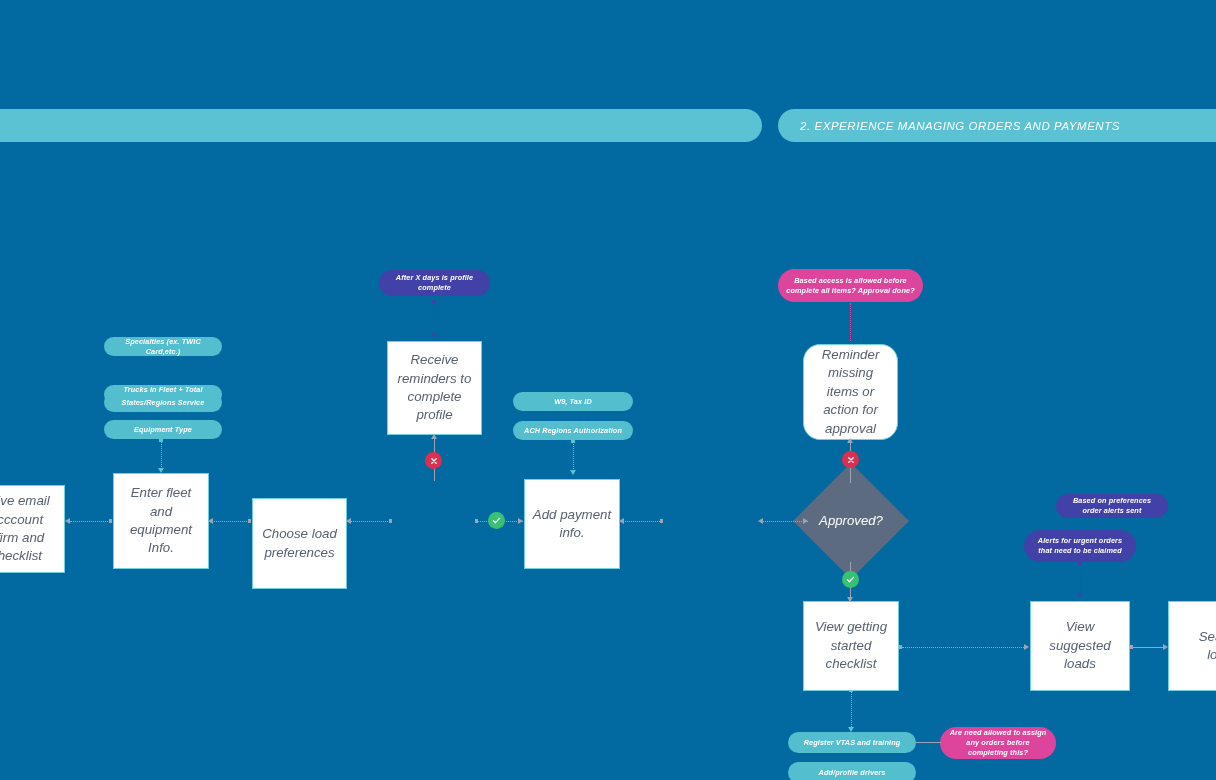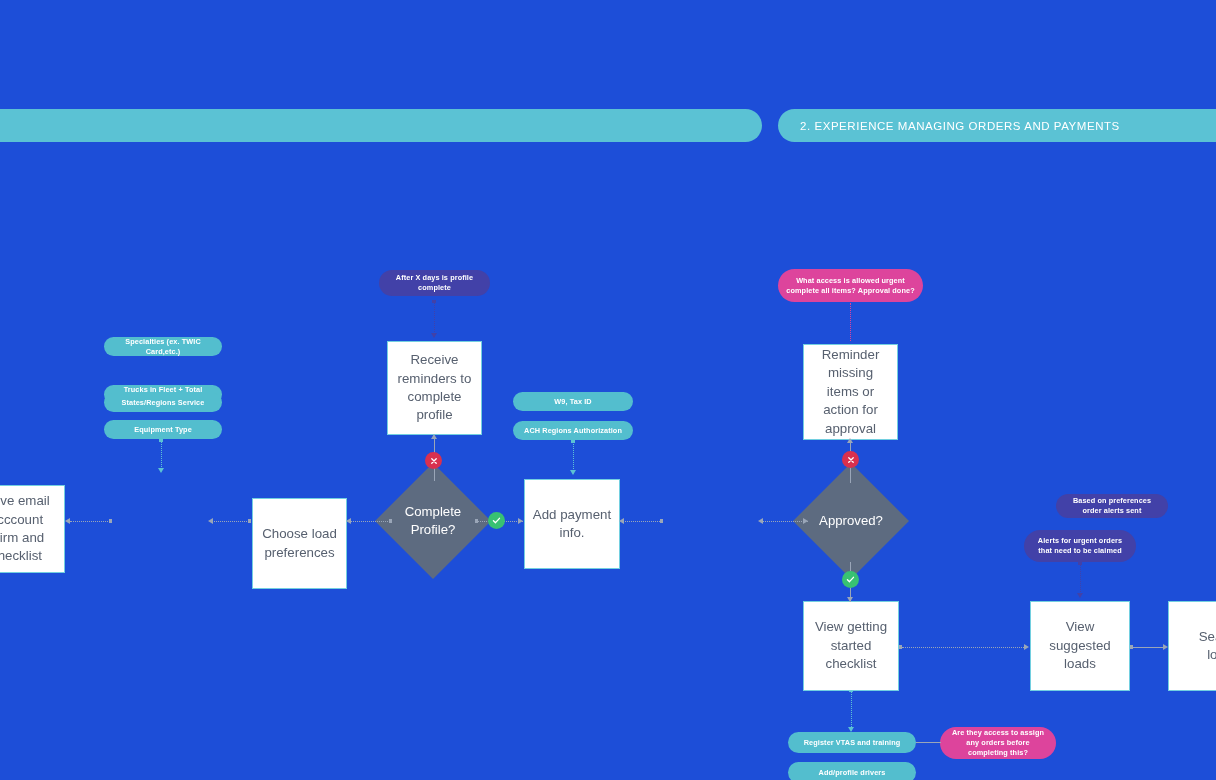--- a/index.html
+++ b/index.html
@@ -7,21 +7,22 @@
     margin: 0; padding: 0;
     width: 1216px; height: 780px;
     background: #ffffff;
     font-family: "Liberation Sans", "DejaVu Sans", sans-serif;
     overflow: hidden;
   }
   #canvas {
     position: relative;
     width: 1216px;
     height: 780px;
-    background: #1d4ed8;
+    background: #0369a1;
+    font-style: italic;
   }
 
   
   .banner {
     position: absolute;
     background: #5bc2d4;
     border-radius: 22px;
     height: 33px;
     display: flex;
     align-items: center;
@@ -197,92 +198,91 @@
     <span>W9, Tax ID</span>
   </div>
   <div class="pill teal" style="left:513px; top:421px; width:120px; height:19px;">
     <span>ACH Regions Authorization</span>
   </div>
   <div class="conn v-dot-teal" style="left:573px; top:442px; height:29px;"></div>
   <div class="nub teal" style="left:571.3px; top:440px;"></div>
   <div class="arrow down-teal" style="left:569.8px; top:470px;"></div>
 
   <div class="pill pink" style="left:778px; top:269px; width:145px; height:33px;">
-    <span>What access is allowed urgent complete all items? Approval done?</span>
+    <span>Based access is allowed before complete all items? Approval done?</span>
   </div>
   <div class="conn v-dot-pink" style="left:850px; top:303px; height:38px;"></div>
 
   <div class="pill purple" style="left:1056px; top:494px; width:112px; height:24px;">
     <span>Based on preferences order alerts sent</span>
   </div>
   <div class="pill purple" style="left:1024px; top:530px; width:112px; height:32px;">
     <span>Alerts for urgent orders that need to be claimed</span>
   </div>
   <div class="conn v-dot-purple" style="left:1080px; top:564px; height:32px;"></div>
   <div class="nub purple" style="left:1078.3px; top:562px;"></div>
   <div class="arrow down-purple" style="left:1076.8px; top:593px;"></div>
 
   <div class="pill teal" style="left:788px; top:732px; width:128px; height:21px;">
     <span>Register VTAS and training</span>
   </div>
   <div class="pill teal" style="left:788px; top:762px; width:128px; height:21px;">
     <span>Add/profile drivers</span>
   </div>
   <div class="pill pink" style="left:940px; top:727px; width:116px; height:32px;">
-    <span>Are they access to assign any orders before completing this?</span>
+    <span>Are need allowed to assign any orders before completing this?</span>
   </div>
 
   <div class="conn h-solid" style="left:916px; top:742px; width:25px;"></div>
 
   <div class="conn v-dot-teal" style="left:851px; top:691px; height:40px;"></div>
   <div class="nub teal" style="left:849.3px; top:689px;"></div>
   <div class="arrow down-teal" style="left:847.8px; top:727px;"></div>
 
   <div class="pbox" style="left:-32px; top:485px; width:97px; height:88px;">
     <span style="white-space:pre-line;">ceive email
 acccount
 nfirm and
 checklist</span>
   </div>
 
+  <div class="pbox" style="left:113px; top:473px; width:96px; height:96px;">
+    <span>Enter fleet and equipment Info.</span>
+  </div>
 
   <div class="pbox" style="left:252px; top:478px; width:95px; height:91px;margin-top:20px;">
     <span>Choose load preferences</span>
   </div>
 
   <div class="pbox" style="left:387px; top:341px; width:95px; height:94px;">
     <span>Receive reminders to complete profile</span>
   </div>
 
   <div class="pbox" style="left:524px; top:479px; width:96px; height:90px;">
     <span>Add payment info.</span>
   </div>
 
 
-  <div class="pbox" style="left:803px; top:344px; width:95px; height:96px;">
+  <div class="pbox" style="left:803px; top:344px; width:95px; height:96px;border-radius:17px;">
     <span>Reminder missing items or action for approval</span>
   </div>
 
   <div class="pbox" style="left:803px; top:601px; width:96px; height:90px;">
     <span>View getting started checklist</span>
   </div>
 
   <div class="pbox" style="left:1030px; top:601px; width:100px; height:90px;">
     <span>View suggested loads</span>
   </div>
 
   <div class="pbox" style="left:1168px; top:601px; width:96px; height:90px;">
     <span style="white-space:pre-line;">Searc
 loa</span>
   </div>
 
-  <div class="diamond" style="left:392px; top:480px; width:82px; height:82px;">
-    <div class="dshape"></div>
-    <div class="dlabel">Complete Profile?</div>
-  </div>
 
   <div class="diamond" style="left:810px; top:480px; width:82px; height:82px;">
     <div class="dshape"></div>
     <div class="dlabel">Approved?</div>
   </div>
 
   <div class="conn h-dot" style="left:70px; top:521px; width:42px;"></div>
   <div class="arrow left" style="left:65px; top:517.8px;"></div>
   <div class="nub" style="left:109px; top:519.3px;"></div>
 

